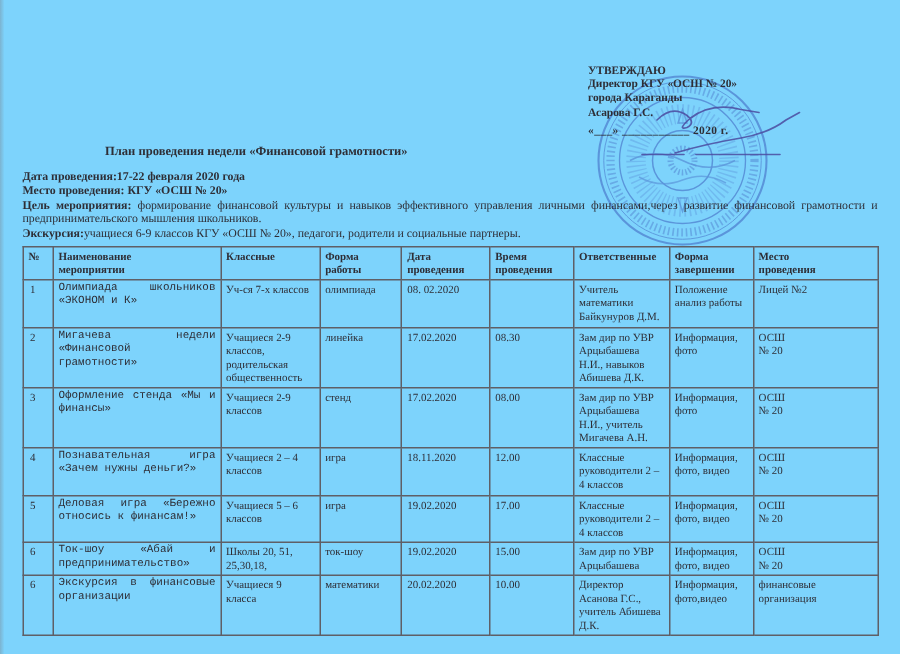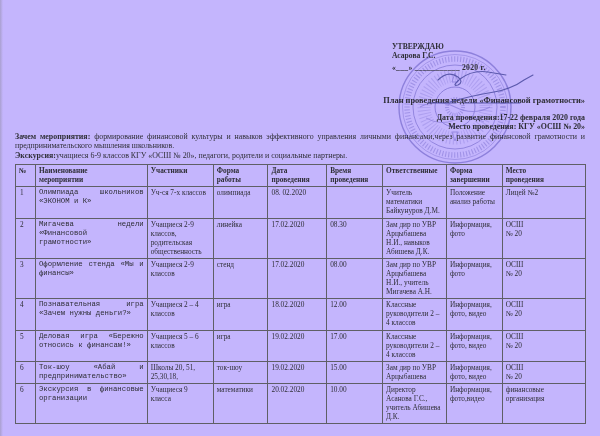--- a/index.html
+++ b/index.html
@@ -1,20 +1,20 @@
 <!DOCTYPE html>
 <html><head>
 <meta charset="utf-8">
 <style>
   html,body{margin:0;padding:0;background:#e9e9e9;}
   .page{
     position:relative;
     width:600px;height:436px;
     margin:0 auto;
-    background:#c4b5fd;
+    background:#7dd3fc;
     overflow:hidden;
     font-family:"Liberation Serif","DejaVu Serif",serif;
     color:var(--ink-text,#2e2e36);
   }
   .scan-edge{
     position:absolute;left:0;top:0;bottom:0;width:3px;
     background:linear-gradient(to right, rgba(120,120,125,.35), rgba(120,120,125,0));
     pointer-events:none;
   }
   
@@ -30,31 +30,31 @@
     opacity:.55;z-index:2;pointer-events:none;
     mix-blend-mode:multiply;
   }
   .signature{
     position:absolute;left:420px;top:58px;
     z-index:4;pointer-events:none;opacity:.85;
   }
   
   .title{
     margin:0;padding:96px 15px 0 70px;
-    text-align:right;
+    text-align:left;
     font-size:8.4px;font-weight:bold;
     line-height:10px;
     position:relative;z-index:1;
   }
   
   .meta{margin:7px 15px 0 15px;position:relative;z-index:1;}
   .meta p{margin:0;font-size:7.9px;line-height:9.4px;}
   .meta p.justify{text-align:justify;}
   .meta .lbl{font-weight:bold;}
-  .meta .bold-line{font-weight:bold;text-align:right;}
+  .meta .bold-line{font-weight:bold;}
   
   table.plan{
     margin:4px 14px 0 15px;
     width:571px;table-layout:fixed;
     border-collapse:collapse;
     position:relative;z-index:1;
   }
   table.plan th,table.plan td{
     border:1px solid #5f5f66;
     font-size:7.3px;line-height:9.1px;
@@ -68,20 +68,22 @@
   table.plan td:nth-child(1){text-align:left;padding-left:4px;}
 </style>
 </head>
 <body>
 
 <div class="page" style="--ink-text: #2e2e36;">
   <div class="scan-edge"></div>
 
   <div class="approval">
     <div>УТВЕРЖДАЮ</div>
+    <div>Директор КГУ «ОСШ № 20»</div>
+    <div>города Караганды</div>
     <div>Асарова Г.С.</div>
     <div class="blank-line">«___» ___________ 2020 г.</div>
   </div>
 
   <svg class="stamp" width="118" height="118" viewBox="0 0 118 118">
     <g fill="none" stroke="#7d76c2">
       <circle cx="59" cy="59" r="56" stroke-width="1.4"></circle>
       <circle cx="59" cy="59" r="52.5" stroke-width="0.6"></circle>
       <circle cx="59" cy="59" r="48" stroke-width="5.5" stroke-dasharray="1.1 1.9" opacity="0.65"></circle>
       <circle cx="59" cy="59" r="42" stroke-width="0.9"></circle>
@@ -100,42 +102,42 @@
       <path d="M30,44 q20,-6 44,-10 q18,-3 30,-12 l9,-5"></path>
       <path d="M8,45 h28 M44,45 h56"></path>
     </g>
   </svg>
 
   <h1 class="title">План проведения недели «Финансовой грамотности»</h1>
 
   <div class="meta">
     <p class="bold-line">Дата проведения:17-22 февраля 2020 года</p>
     <p class="bold-line">Место проведения: КГУ «ОСШ № 20»</p>
-    <p class="justify"><span class="lbl">Зачем мероприятия:</span><span> формирование финансовой культуры и навыков эффективного управления личными финансами,через развитие финансовой грамотности и предпринимательского мышления школьников.</span></p>
+    <p class="justify"><span class="lbl">Цель мероприятия:</span><span> формирование финансовой культуры и навыков эффективного управления личными финансами,через развитие финансовой грамотности и предпринимательского мышления школьников.</span></p>
     <p><span class="lbl">Экскурсия:</span><span>учащиеся 6-9 классов КГУ «ОСШ № 20», педагоги, родители и социальные партнеры.</span></p>
   </div>
 
   <table class="plan">
     <colgroup>
       <col style="width:3.5%">
         <col style="width:19.6%">
         <col style="width:11.6%">
       <col style="width:9.6%">
         <col style="width:10.3%">
         <col style="width:9.8%">
       <col style="width:11.2%">
         <col style="width:9.8%">
         <col style="width:14.6%">
     </colgroup>
     <thead>
         <tr>
           <th>№</th>
           <th>Наименование
 мероприятии</th>
-          <th>Участники</th>
+          <th>Классные</th>
           <th>Форма
 работы</th>
           <th>Дата
 проведения</th>
           <th>Время
 проведения</th>
           <th>Ответственные</th>
           <th>Форма
 завершении</th>
           <th>Место
@@ -176,21 +178,21 @@
           <td>Зам дир по УВР Арцыбашева Н.И., учитель Мигачева А.Н.</td>
           <td>Информация, фото</td>
           <td>ОСШ
 № 20</td>
         </tr>
         <tr>
           <td>4</td>
           <td>Познавательная игра «Зачем нужны деньги?»</td>
           <td>Учащиеся 2 – 4 классов</td>
           <td>игра</td>
-          <td>18.02.2020</td>
+          <td>18.11.2020</td>
           <td>12.00</td>
           <td>Классные руководители 2 – 4 классов</td>
           <td>Информация, фото, видео</td>
           <td>ОСШ
 № 20</td>
         </tr>
         <tr>
           <td>5</td>
           <td>Деловая игра «Бережно относись к финансам!»</td>
           <td>Учащиеся 5 – 6 классов</td>

